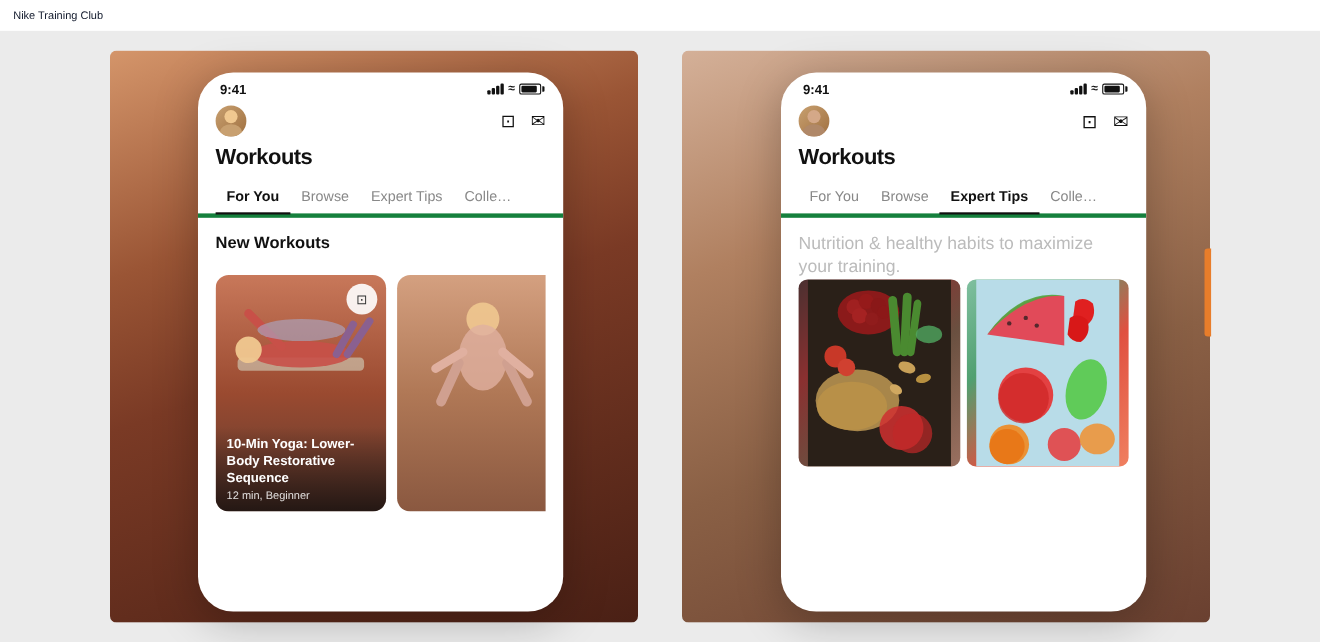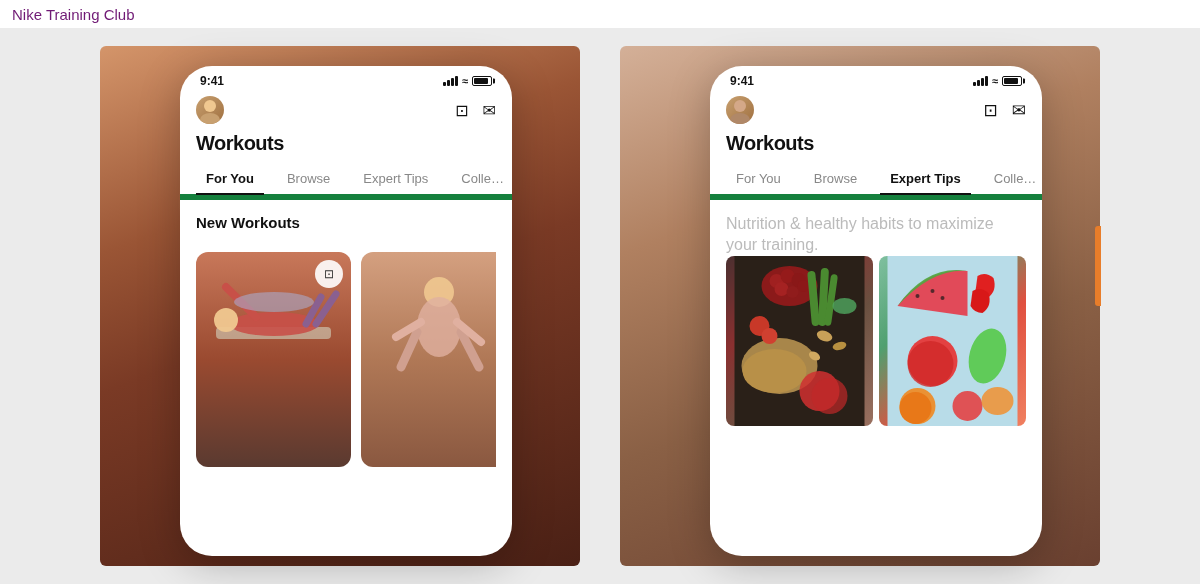--- a/index.html
+++ b/index.html
@@ -18,23 +18,23 @@
       top: 0; left: 0;
       width: 100%;
       background: #fff;
       height: 28px;
       display: flex;
       align-items: center;
       padding: 0 12px;
       z-index: 10;
     }
     .top-bar-title {
-      font-size: 15px;
+      font-size: 10px;
       font-weight: 500;
-      color: #701a75;
+      color: #0f172a;
     }
 
     
     .main-area {
       position: absolute;
       top: 28px; left: 0;
       width: 1200px;
       height: 556px;
       background: #ebebeb;
       display: flex;
@@ -168,22 +168,22 @@
       font-size: 20px;
       font-weight: 700;
       color: #111;
       letter-spacing: -0.5px;
     }
 
     
     .phone-tabs {
       display: flex;
       padding: 0 16px;
-      border-bottom: 6px solid #15803d;
-      gap: 13px;
+      border-bottom: 4px solid #15803d;
+      gap: 0;
     }
     .tab-item {
       padding: 8px 10px;
       font-size: 13px;
       color: #888;
       position: relative;
       white-space: nowrap;
     }
     .tab-item.active {
       color: #111;
@@ -413,20 +413,24 @@
               <line x1="110" y1="72" x2="125" y2="45" stroke="#8a6090" stroke-width="7" stroke-linecap="round"></line>
               <line x1="120" y1="72" x2="140" y2="42" stroke="#8a6090" stroke-width="7" stroke-linecap="round"></line>
 
               <ellipse cx="78" cy="50" rx="40" ry="10" fill="#aaaacc" opacity="0.6"></ellipse>
             </svg>
 
             <div class="bookmark-btn">
               <span style="font-size:12px;color:#333;">⊡</span>
             </div>
 
+            <div class="card-info">
+              <div class="card-title">10-Min Yoga: Lower-Body Restorative Sequence</div>
+              <div class="card-meta">12 min, Beginner</div>
+            </div>
           </div>
 
           <div class="workout-card card-bg-2">
             <svg width="155" height="120" viewBox="0 0 155 120" style="position:absolute;top:0;left:0;">
               <circle cx="78" cy="40" r="15" fill="#f0c890" opacity="0.9"></circle>
               <ellipse cx="78" cy="75" rx="22" ry="30" fill="#e0b0a0" opacity="0.8"></ellipse>
               <line x1="56" y1="80" x2="40" y2="115" stroke="#d0a090" stroke-width="9" stroke-linecap="round"></line>
               <line x1="100" y1="80" x2="118" y2="115" stroke="#d0a090" stroke-width="9" stroke-linecap="round"></line>
               <line x1="60" y1="70" x2="35" y2="85" stroke="#e0b0a0" stroke-width="8" stroke-linecap="round"></line>
               <line x1="96" y1="70" x2="120" y2="90" stroke="#e0b0a0" stroke-width="8" stroke-linecap="round"></line>

